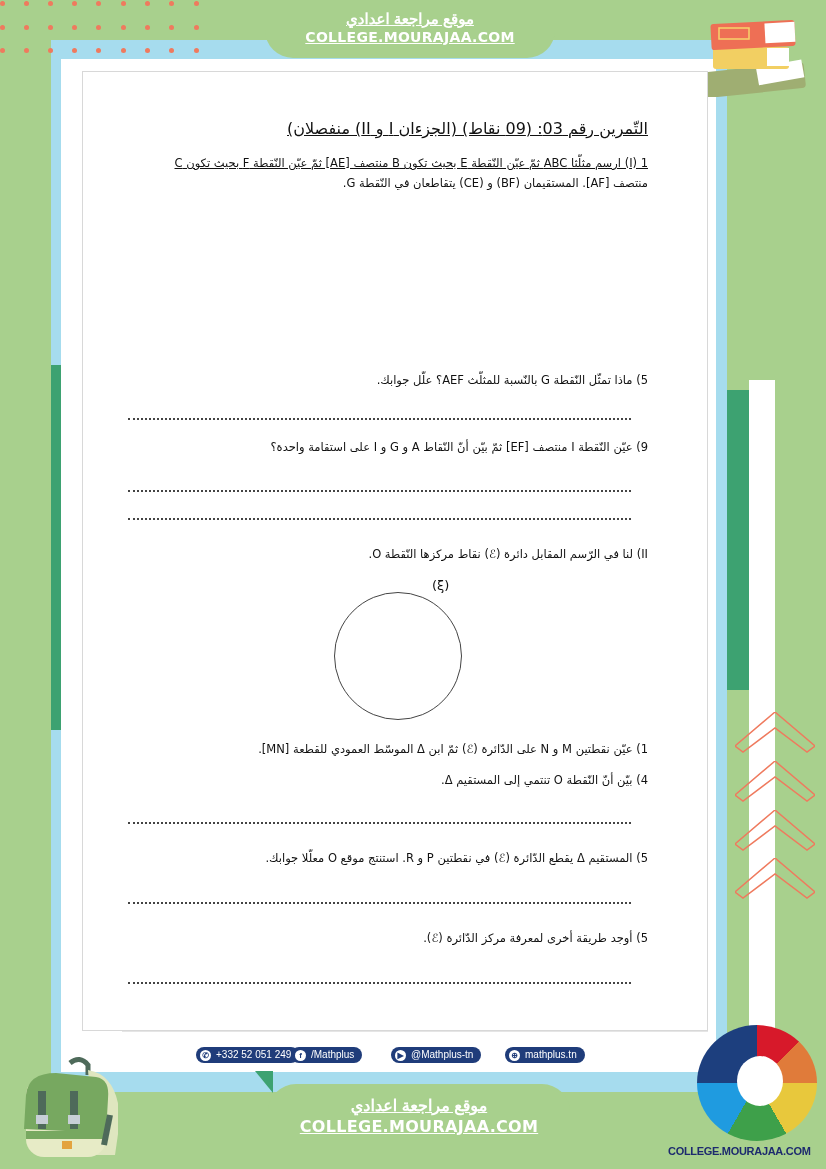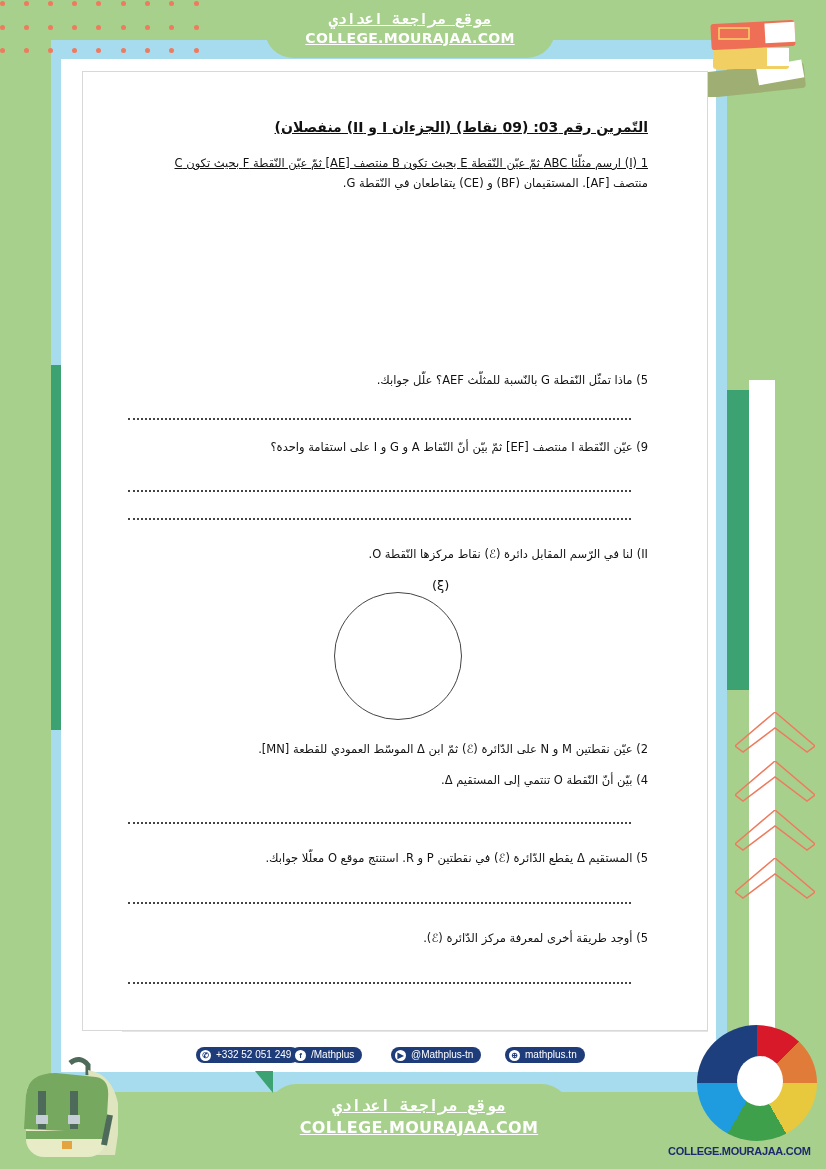--- a/index.html
+++ b/index.html
@@ -19,34 +19,34 @@
   .right-white { left: 749px; top: 380px; width: 26px; height: 700px; background: #ffffff; }
   .page {
     left: 82px; top: 71px; width: 626px; height: 960px; background: #fff;
     border: 1px solid #d8d8d8; box-sizing: border-box;
   }
   
   .pill {
     position: absolute; background: #a8d08d; color: #fff; text-align: center;
     border-radius: 0 0 28px 28px;
   }
-  .pill .ar { font-family: Liberation Mono, monospace; font-weight: bold; text-decoration: underline; }
+  .pill .ar { font-family: Liberation Sans, sans-serif; font-weight: bold; text-decoration: underline; }
   .pill .en { font-family: "DejaVu Sans", sans-serif; font-weight: bold; text-decoration: underline; letter-spacing: 0.3px; }
   .pill-top { left: 265px; top: 0; width: 290px; height: 58px; }
   .pill-top .ar { font-size: 15px; padding-top: 10px; display: block; }
   .pill-top .en { font-size: 14px; display: block; margin-top: 1px; }
   .pill-bottom { left: 268px; top: 1084px; width: 302px; height: 85px; border-radius: 28px 28px 0 0; }
   .pill-bottom .ar { font-size: 16px; padding-top: 12px; display: block; }
   .pill-bottom .en { font-size: 16px; display: block; margin-top: 2px; }
   .green-tri { left: 255px; top: 1071px; width: 0; height: 0; border-left: 18px solid transparent; border-top: 22px solid #3da271; }
 
   
   .doc { direction: rtl; color: #111; font-family: "DejaVu Sans", sans-serif; }
   .line { position: absolute; right: 195px; font-size: 11.5px; white-space: nowrap; }
-  .title { font-weight: bold; text-decoration: underline; font-size: 14px; }
+  .title { font-weight: normal; text-decoration: underline; font-size: 16px; }
   .dots { position: absolute; left: 128px; width: 503px; border-bottom: 2px dotted #444; height: 0; }
   .circle { left: 334px; top: 592px; width: 126px; height: 126px; border: 1.5px solid #444; border-radius: 50%; }
   .circle-label { left: 432px; top: 578px; font-size: 13px; color: #111; }
 
   
   .social { position: absolute; top: 1047px; height: 16px; background: #1f3c7a; color: #fff; border-radius: 9px;
     font-size: 10px; line-height: 16px; padding: 0 8px 0 4px; display: flex; align-items: center; gap: 5px; font-family: "Liberation Sans", sans-serif; }
   .social .ic { width: 11px; height: 11px; border-radius: 50%; background: #fff; color: #1f3c7a; font-size: 8px; line-height: 11px; text-align: center; font-weight: bold; }
   .grid-cells { left: 122px; top: 1031px; width: 586px; height: 30px; border-top: 1px solid #e5e5e5; }
 
@@ -129,21 +129,21 @@
 
   <div class="line" style="top:440px; right:178px;">9) عيّن النّقطة I منتصف [EF] ثمّ بيّن أنّ النّقاط A و G و I على استقامة واحدة؟</div>
   <div class="dots" style="top:490px;"></div>
   <div class="dots" style="top:518px;"></div>
 
   <div class="line" style="top:547px; right:178px;">II) لنا في الرّسم المقابل دائرة (ℰ) نقاط مركزها النّقطة O.</div>
 
   <div class="abs circle-label">(ξ)</div>
   <div class="abs circle"></div>
 
-  <div class="line" style="top:742px; right:178px;">2) عيّن نقطتين M و N على الدّائرة (ℰ) ثمّ ابن Δ الموسّط العمودي للقطعة [MN].</div>
+  <div class="line" style="top:742px; right:178px;">1) عيّن نقطتين M و N على الدّائرة (ℰ) ثمّ ابن Δ الموسّط العمودي للقطعة [MN].</div>
   <div class="line" style="top:773px; right:178px;">4) بيّن أنّ النّقطة O تنتمي إلى المستقيم Δ.</div>
   <div class="dots" style="top:822px;"></div>
 
   <div class="line" style="top:851px; right:178px;">5) المستقيم Δ يقطع الدّائرة (ℰ) في نقطتين P و R. استنتج موقع O معلّلا جوابك.</div>
   <div class="dots" style="top:902px;"></div>
 
   <div class="line" style="top:931px; right:178px;">5) أوجد طريقة أخرى لمعرفة مركز الدّائرة (ℰ).</div>
   <div class="dots" style="top:982px;"></div>
 </div>
 

